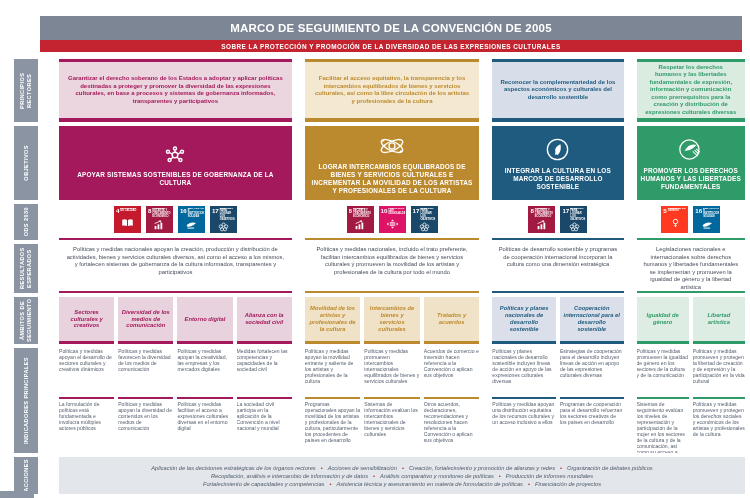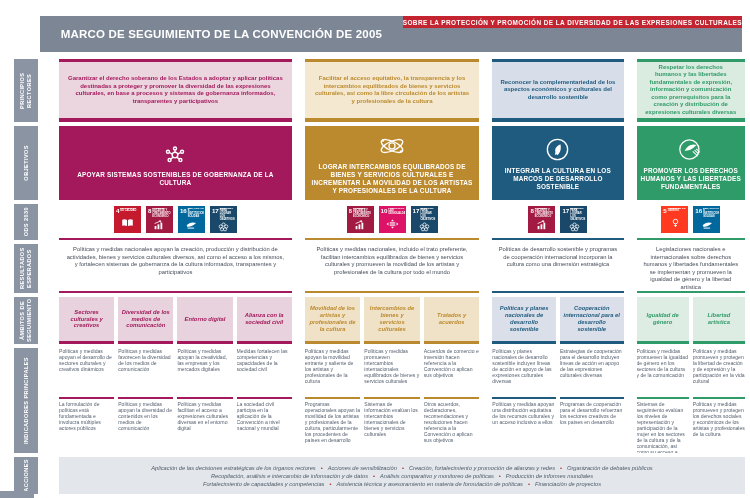--- a/index.html
+++ b/index.html
@@ -1,20 +1,20 @@
 <!DOCTYPE html>
 <html lang="es" style="--c-head: #7C8694; --c-red: #C42430; --c-label: #8B94A2; --c-actions: #E3E6EB; --c-bullet: #B1362F;"><head>
 <meta charset="utf-8">
 <style>
   html,body{margin:0;padding:0;background:#fff;}
   .page{position:relative;width:750px;height:498px;background:#fff;overflow:hidden;
         font-family:"Liberation Sans",sans-serif;}
   
   .header{margin:16px 8px 0 40px;height:36px;background:var(--c-head,#7C8694);
-          display:flex;flex-direction:row;}
+          display:flex;flex-direction:column;}
   .header-title{flex:1;display:flex;align-items:center;justify-content:center;
           color:#fff;font-weight:bold;font-size:11.5px;letter-spacing:.2px;}
   .header-subbar{height:12px;background:var(--c-red,#C42430);display:flex;
           align-items:center;justify-content:center;}
   .header-sub{color:#fff;font-weight:bold;font-size:6.4px;letter-spacing:.45px;}
   
   .grid{display:grid;margin:7px 5px 0 14px;
         grid-template-columns:32px 2.36fr 1.77fr 1.33fr 1.10fr;
         grid-template-rows:63px 74px 36px 49px 47px 105px 37px;
         column-gap:13px;row-gap:4px;}

